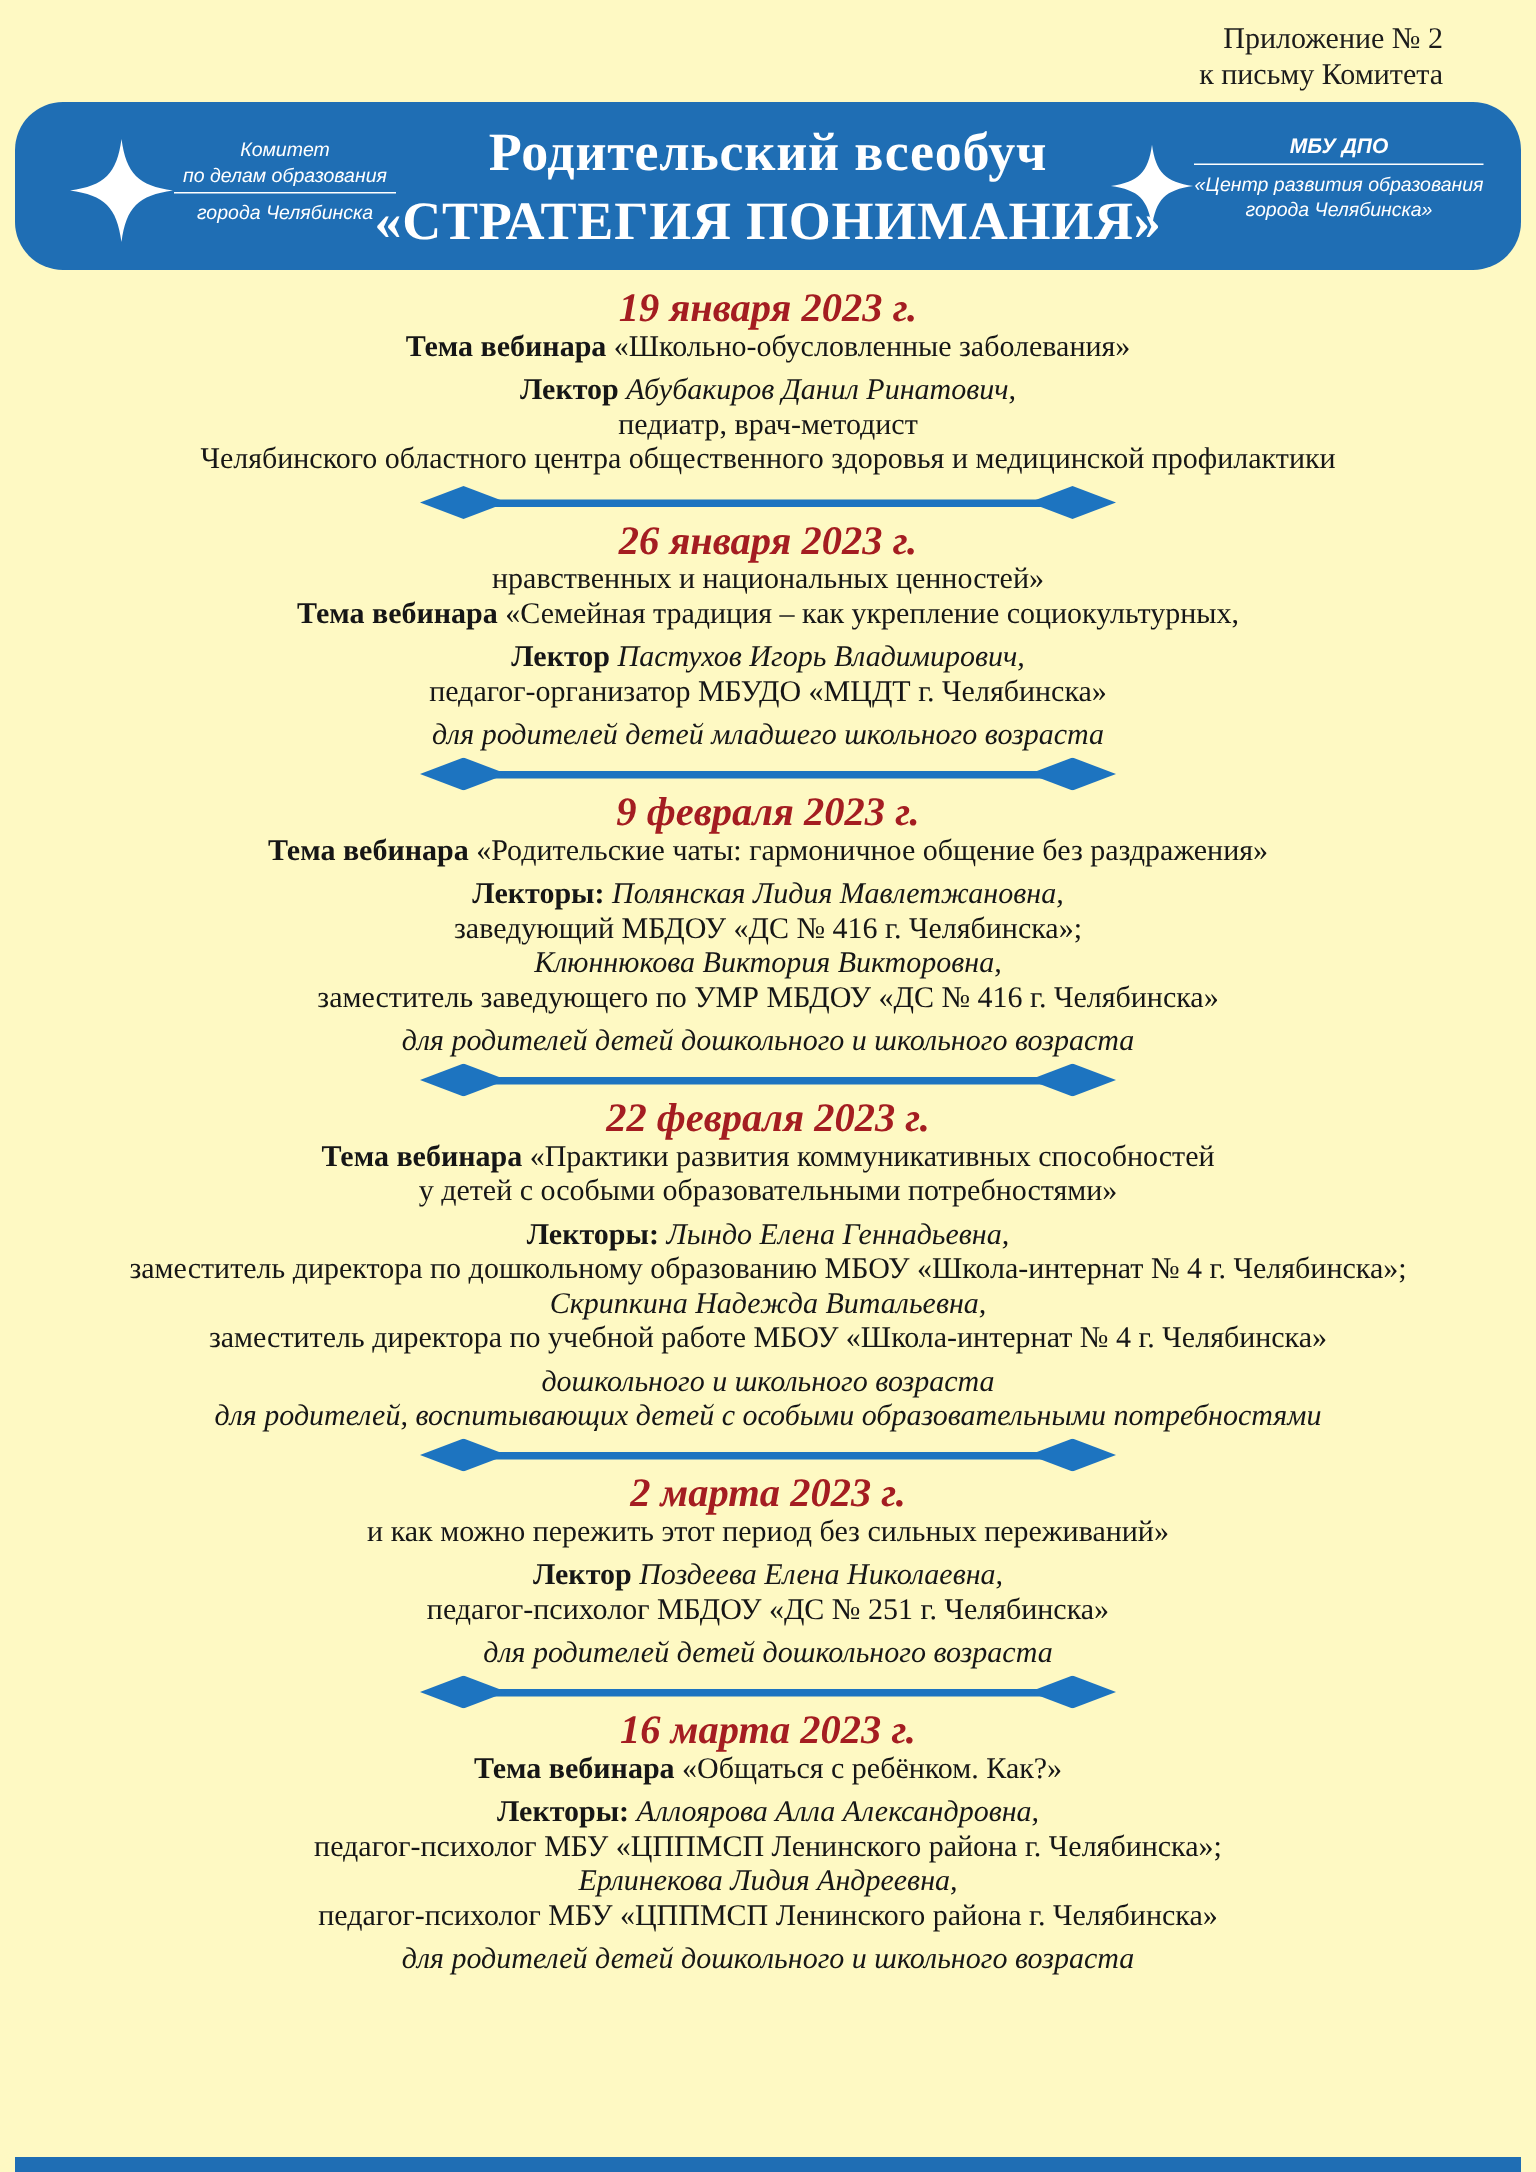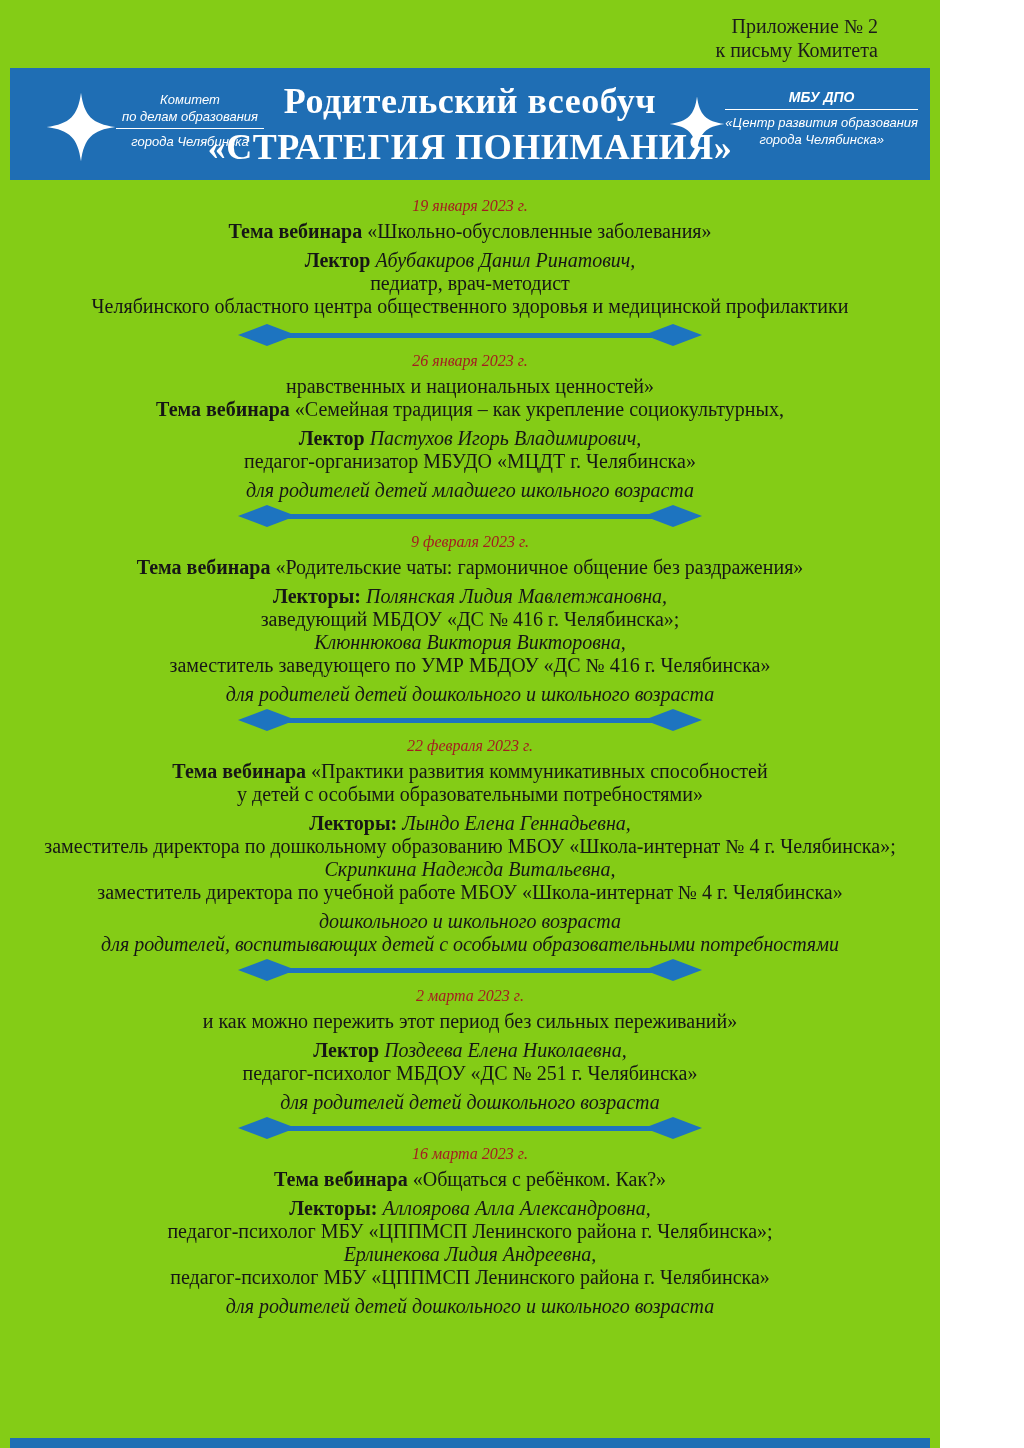--- a/index.html
+++ b/index.html
@@ -1,44 +1,44 @@
 <!DOCTYPE html>
 <html><head>
 <meta charset="utf-8">
 <style>
   * { margin:0; padding:0; box-sizing:border-box; }
   html,body { background:#ffffff; }
   .page {
-    position:relative; width:940px; height:1448px; overflow:hidden;
-    background:#84cc16; color:var(--ink,#161616);
+    position:relative; width:1024px; height:1448px; overflow:hidden;
+    background:#fef9c3; color:var(--ink,#161616);
     font-family:"Liberation Serif","DejaVu Serif",serif;
   }
   
   .annex { text-align:right; padding:14px 62px 0 0; font-size:20px; line-height:24px; color:#1b1b1b; }
   
   .band {
     margin:6px 10px 0; height:112px; background:var(--banner,#1f6eb4);
-    position:relative; display:flex; align-items:center; justify-content:center;
+    position:relative; display:flex; align-items:center; justify-content:center;border-radius:32px;
   }
   .band-title { text-align:center; color:#fff; font-weight:bold; font-size:36px; line-height:46px; letter-spacing:.5px; }
   .logo { position:absolute; display:flex; align-items:center; color:#fff;
           font-family:"Liberation Sans","DejaVu Sans",sans-serif; font-style:italic; }
   .logo-left  { left:36px; top:10px; }
-  .logo-right { right:12px; top:16px; }
+  .logo-right { right:25px; top:16px; }
   .star { flex:none; }
   .logo-left  .star { width:70px; height:70px; margin-top:14px; }
   .logo-right .star { width:56px; height:56px; margin-top:12px; }
   .ltxt { text-align:center; font-size:13px; line-height:17px; }
   .lg-top { padding:0 6px 3px; border-bottom:1.5px solid #fff; }
   .lg-bottom { padding-top:4px; }
   .logo-right .lg-top { font-weight:bold; font-size:14px; }
   
   main { padding-top:14px; }
   .session { text-align:center; font-size:20px; line-height:23px; }
-  .date { color:var(--red,#a41d21); font-weight:normal; font-style:italic; font-size:16px; margin-bottom:3px; }
+  .date { color:var(--red,#a41d21); font-weight:bold; font-style:italic; font-size:27px; margin-bottom:3px; }
   .topic { margin-bottom:6px; }
   .people { margin-bottom:6px; }
   .aud { font-style:italic; margin-bottom:0; }
   .b { font-weight:bold; font-style:normal; }
   .i { font-style:italic; }
   .divider { display:flex; align-items:center; justify-content:center; width:464px; height:22px; margin:3px auto; }
   .dmd { flex:none; width:58px; height:22px; background:var(--divblue,#1d74c0);
          clip-path:polygon(50% 0,100% 50%,50% 100%,0 50%); }
   .dbar { flex:1; height:5px; background:var(--divblue,#1d74c0); margin:0 -16px; }
   .footer-bar { position:absolute; left:10px; right:10px; bottom:0; height:10px; background:var(--banner,#1f6eb4); }

